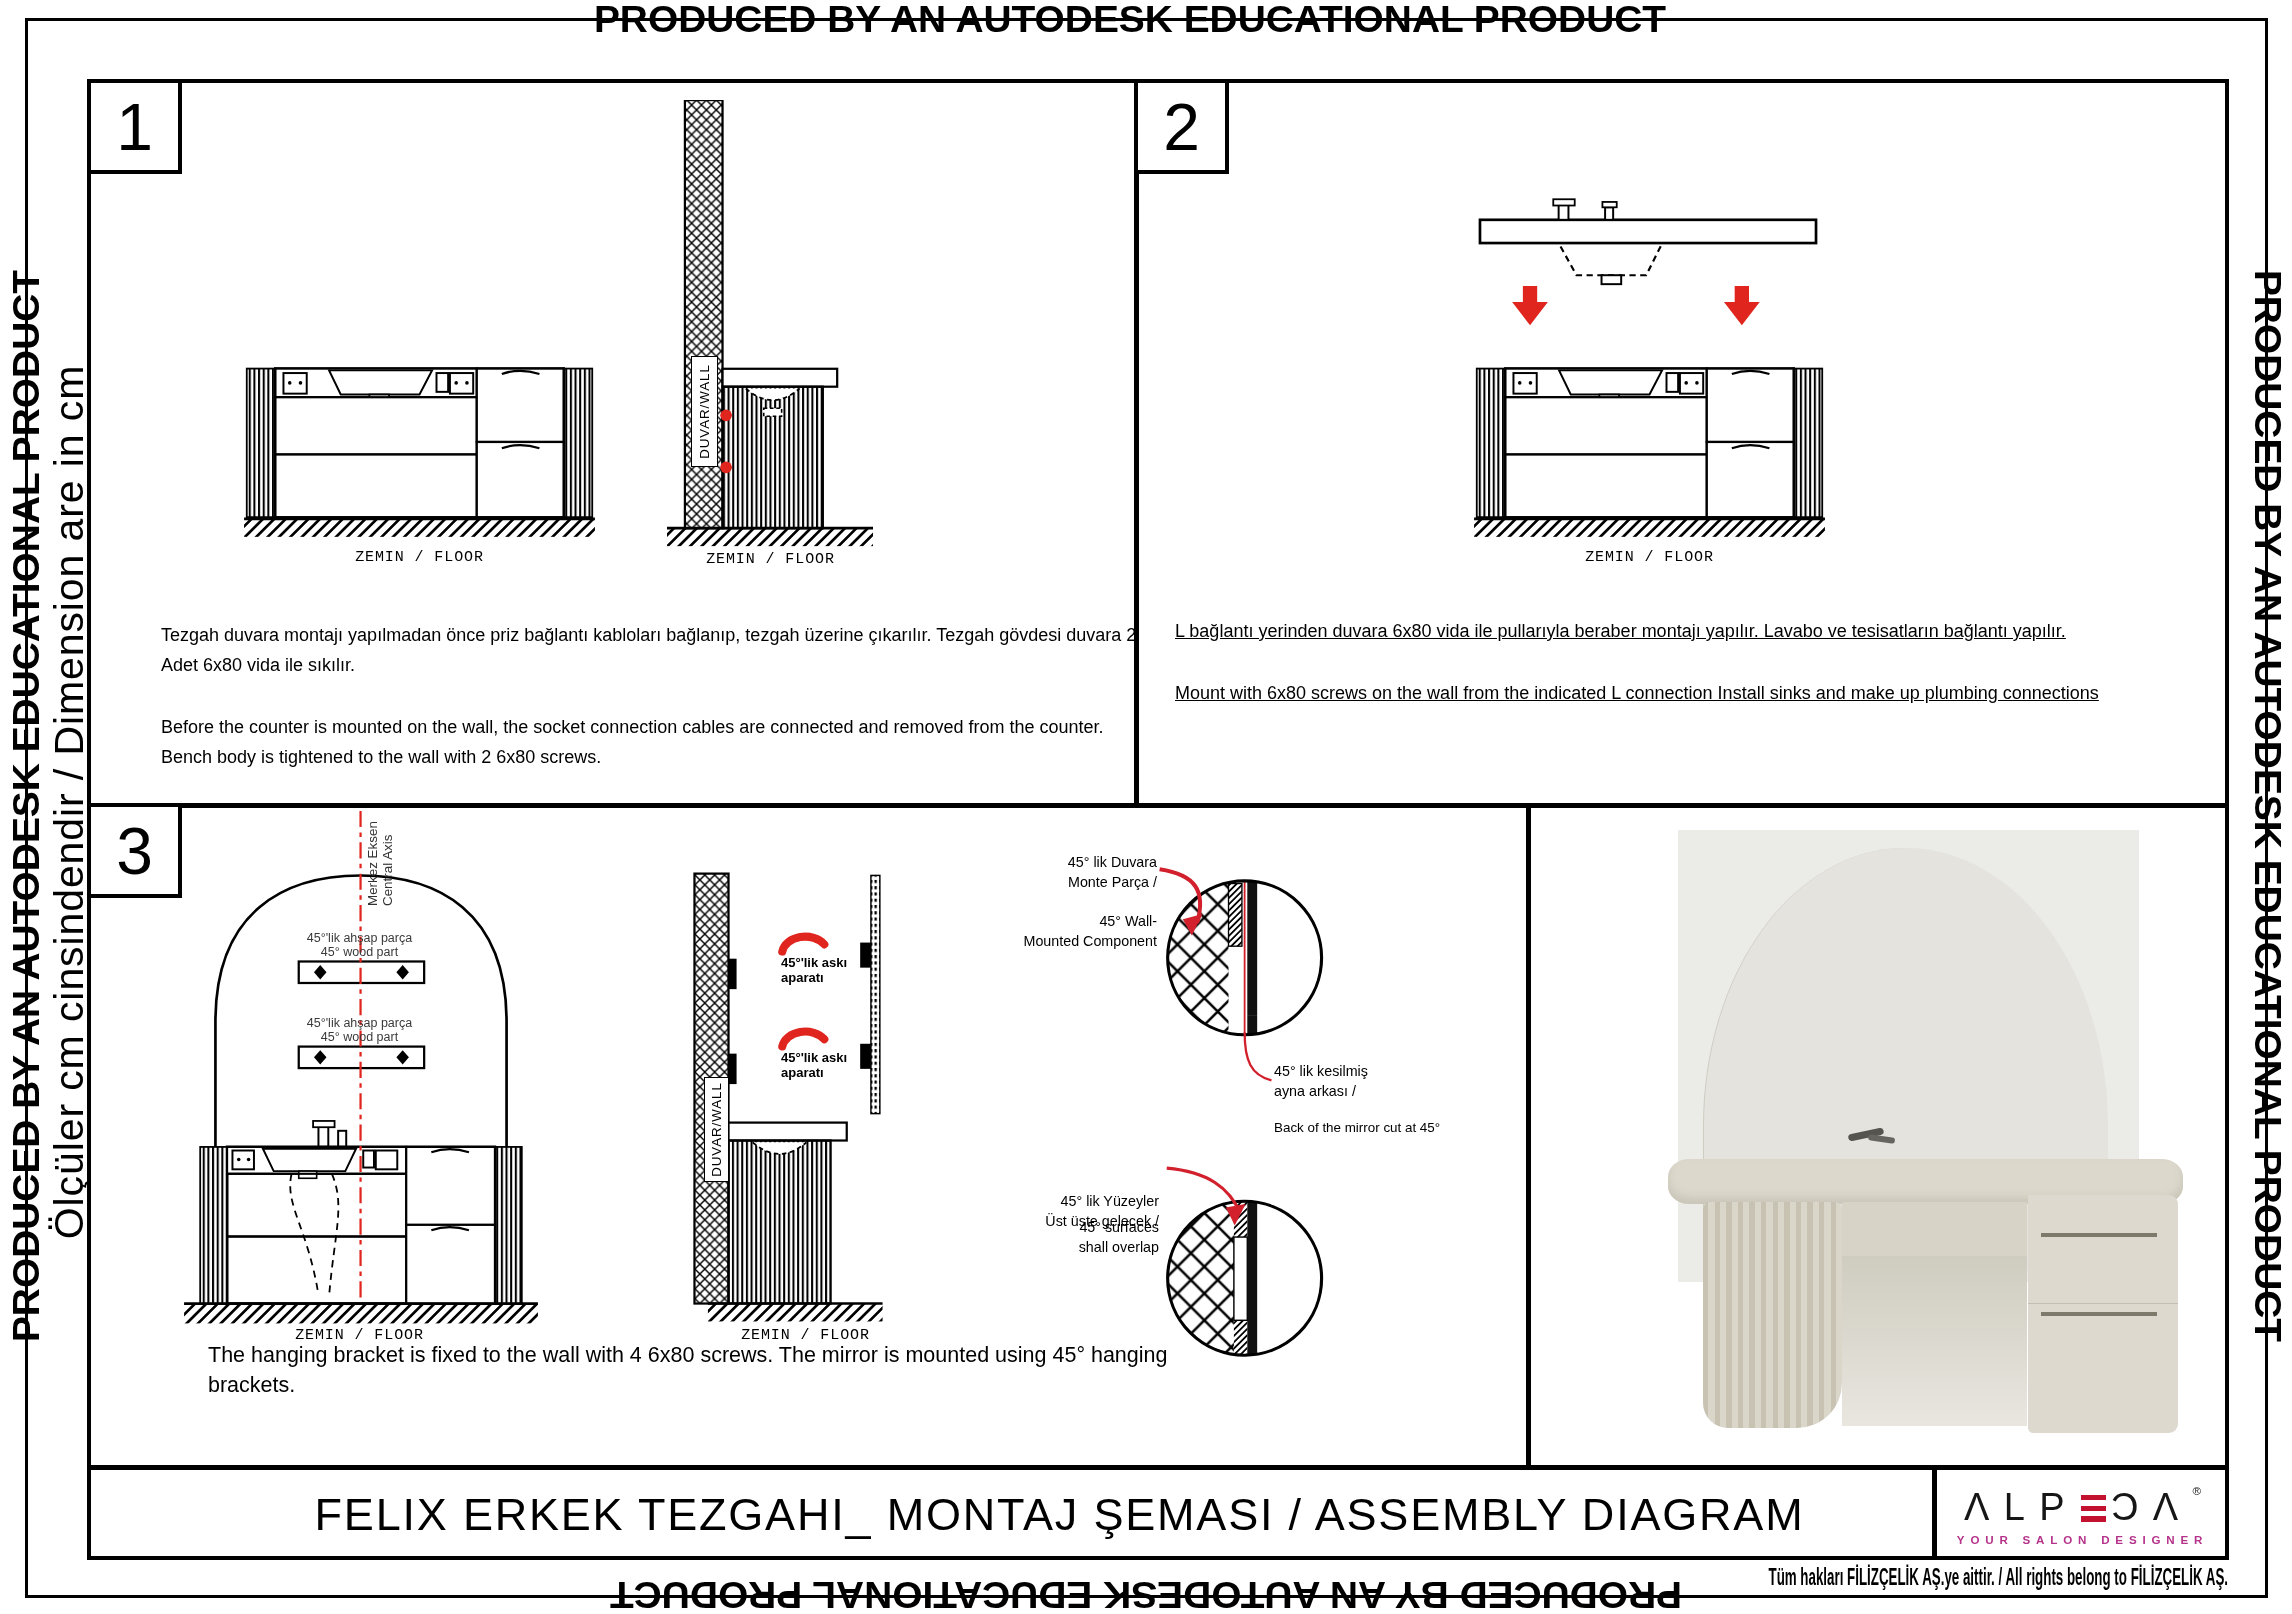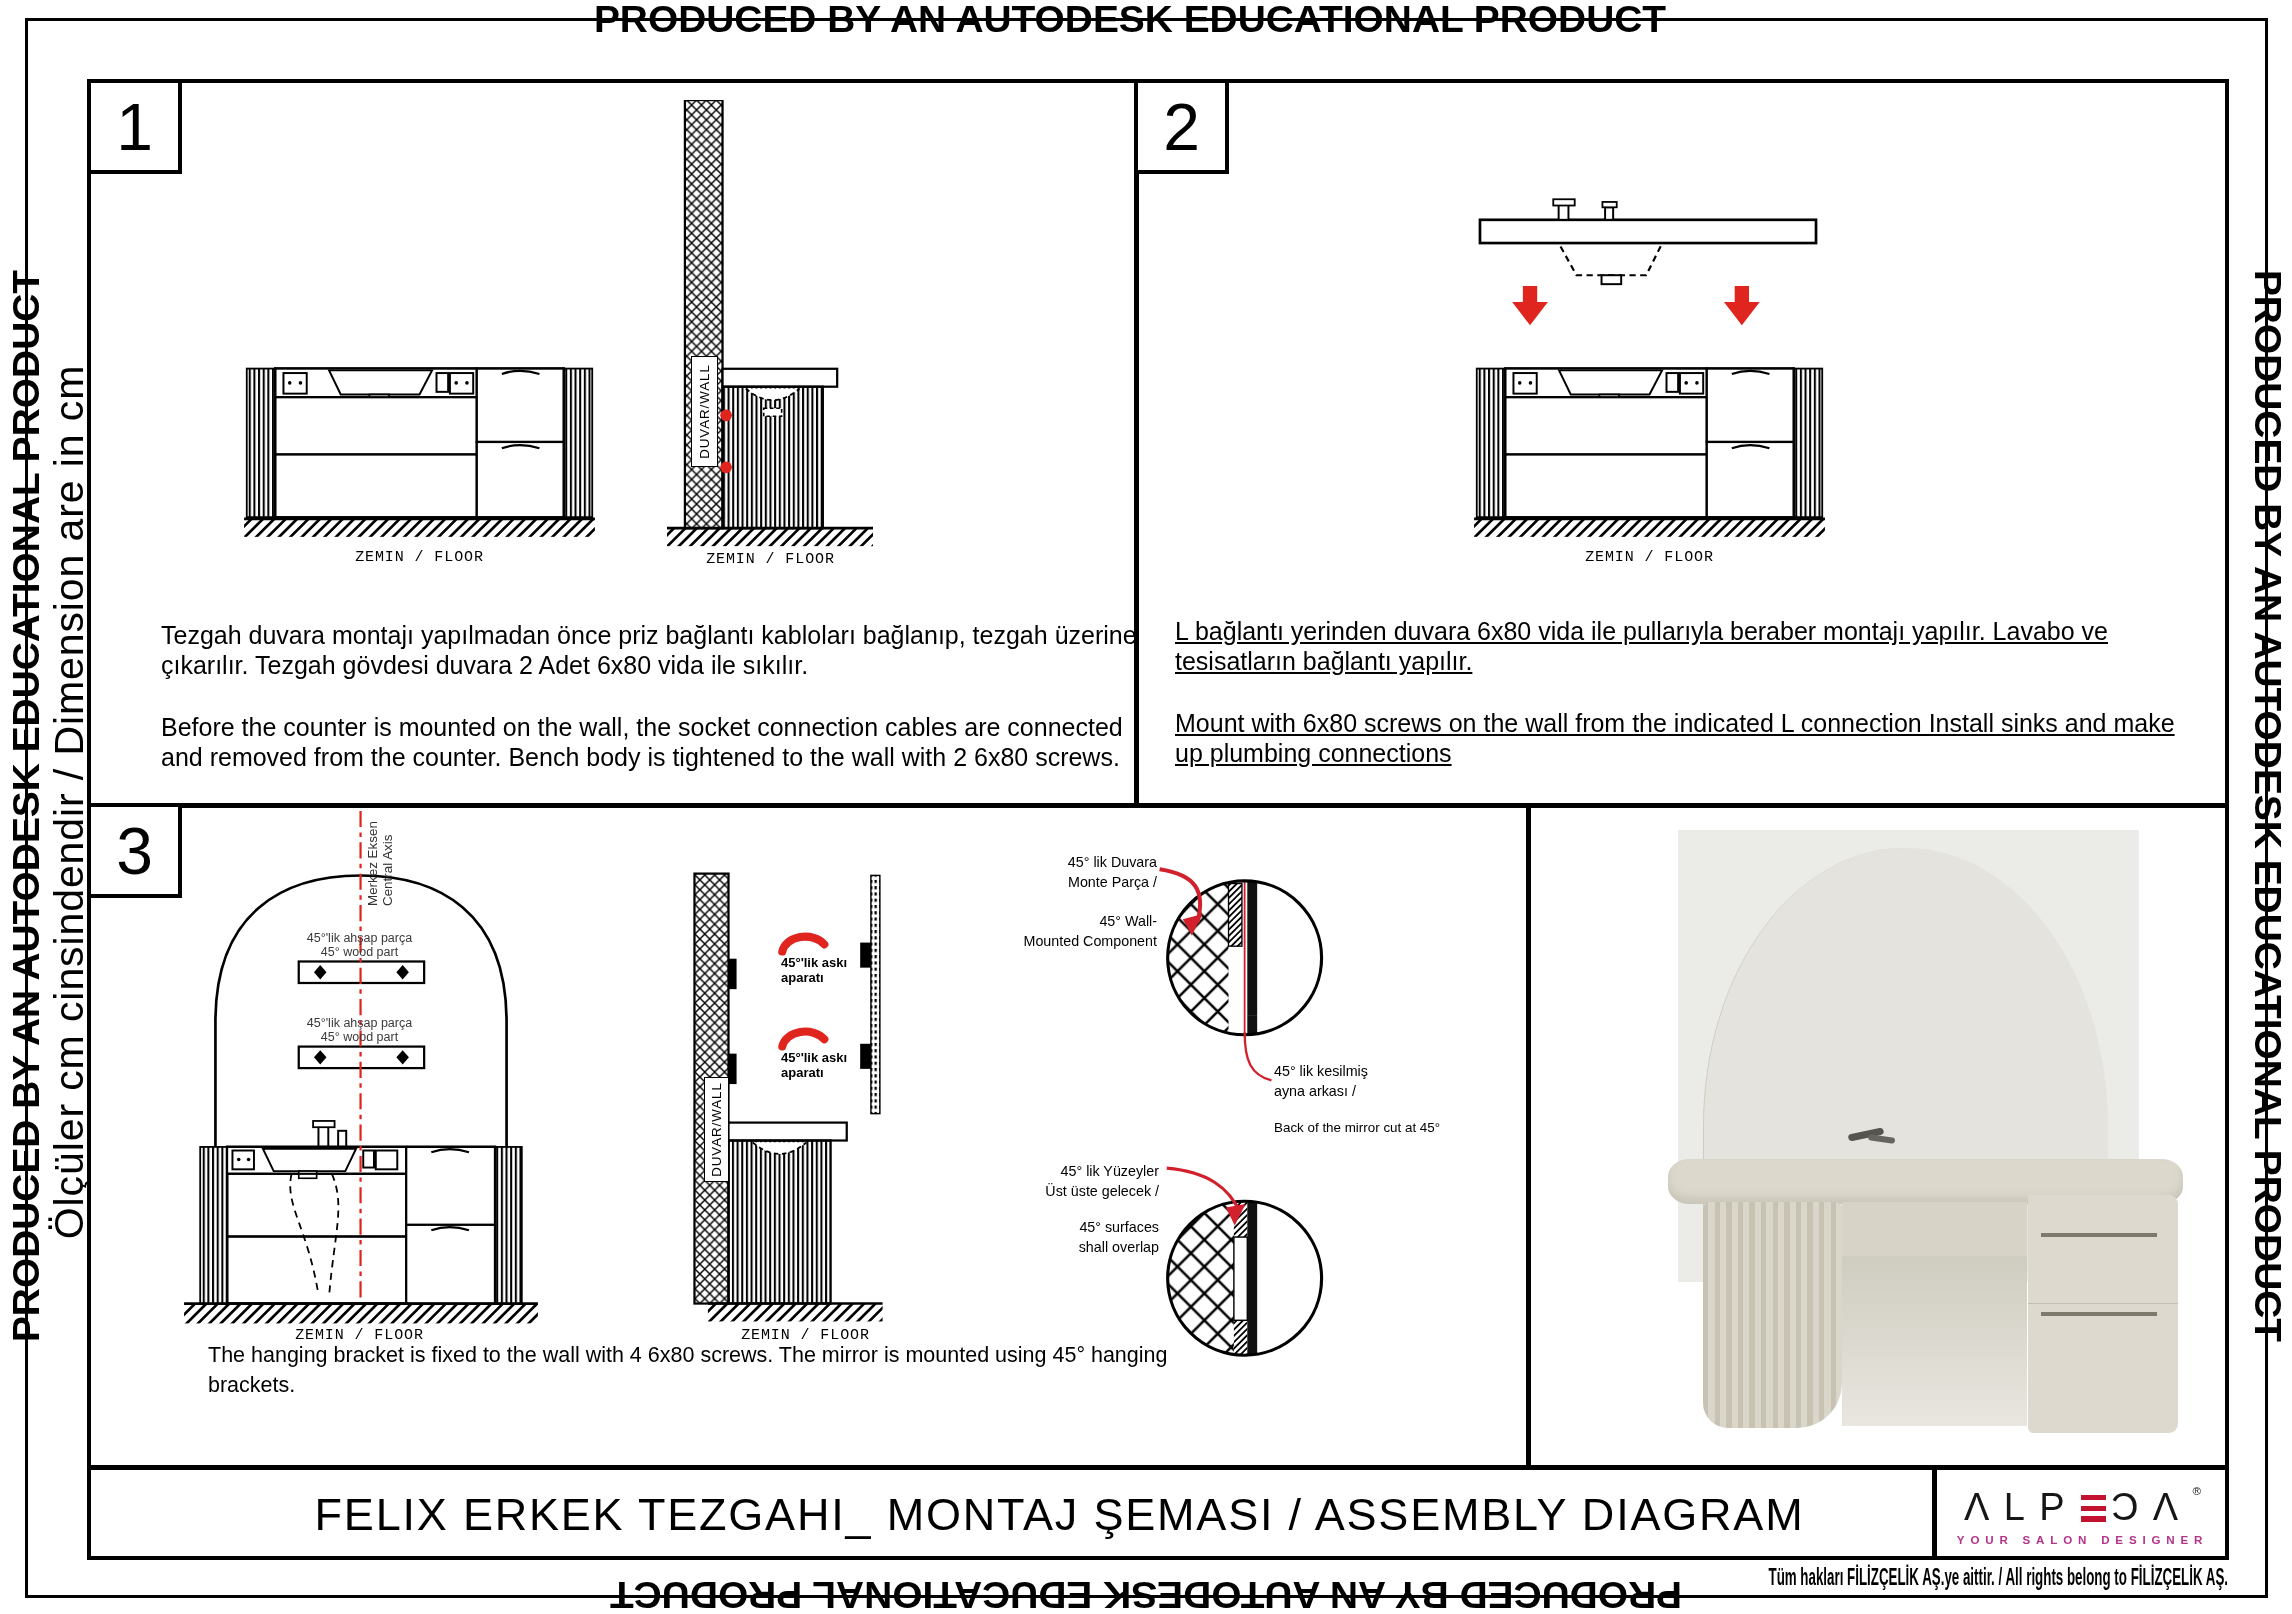--- a/index.html
+++ b/index.html
@@ -14,21 +14,21 @@
   .dimnote{position:absolute;font-size:41px;letter-spacing:0.9px;white-space:nowrap;z-index:20;}
   
   .numbox{position:absolute;width:95px;height:95px;border:4.5px solid #000;box-sizing:border-box;
           background:#fff;z-index:8;display:flex;align-items:center;justify-content:center;
           font-size:66px;}
   
   .floorlab{position:absolute;font-size:15px;letter-spacing:0.9px;text-align:center;width:179px;z-index:9;font-family:Liberation Mono, monospace;}
   .wallbox{position:absolute;border:1.8px solid #000;background:#fff;z-index:9;display:flex;
            align-items:center;justify-content:center;}
   .wallbox span{transform:rotate(-90deg);white-space:nowrap;font-size:13.4px;letter-spacing:0.9px;}
-  .bodytext{position:absolute;font-size:25px;line-height:30px;z-index:9;}
+  .bodytext{position:absolute;font-size:18px;line-height:30px;z-index:9;}
   .bodytext p{margin:0 0 32px 0;}
   .smlab{position:absolute;font-size:14.3px;line-height:19.7px;z-index:9;}
   .woodlab{position:absolute;font-size:12.5px;line-height:14.3px;color:#3a3a3a;text-align:center;width:179px;z-index:9;}
   .hangerlab{position:absolute;font-size:13px;line-height:15px;font-weight:bold;z-index:9;}
   .axislab{position:absolute;font-size:13.4px;line-height:15px;color:#333;transform:rotate(-90deg);
            transform-origin:0 0;white-space:nowrap;z-index:9;}
   
   .titlebar{position:absolute;display:flex;align-items:center;justify-content:center;
             font-size:45px;letter-spacing:1.8px;z-index:9;white-space:nowrap;}
   .rights{position:absolute;font-weight:bold;font-size:23px;text-align:right;z-index:9;
@@ -318,21 +318,21 @@
   </div>
   <div class="smlab" style="left:1014px;top:912px;width:143px;text-align:right;">
     <div>45° Wall-</div>
     <div>Mounted Component</div>
   </div>
   <div class="smlab" style="left:1274px;top:1062px;width:197px;">
     <div>45° lik kesilmiş</div>
     <div>ayna arkası /</div>
   </div>
   <div class="smlab" style="left:1274px;top:1118px;width:251px;font-size:13.4px;">Back of the mirror cut at 45°</div>
-  <div class="smlab" style="left:1026px;top:1162px;width:133px;text-align:right;">
+  <div class="smlab" style="left:1026px;top:1192px;width:133px;text-align:right;">
     <div>45° lik  Yüzeyler</div>
     <div>Üst üste gelecek /</div>
   </div>
   <div class="smlab" style="left:1037px;top:1218px;width:122px;text-align:right;">
     <div>45° surfaces</div>
     <div>shall overlap</div>
   </div>
 
   <div class="bodytext" style="left:208px;top:1341px;width:1021px;font-size:21.5px;line-height:29.6px;">
     <p>The hanging bracket is fixed to the wall with 4 6x80 screws. The mirror is mounted using 45° hanging brackets.</p>

